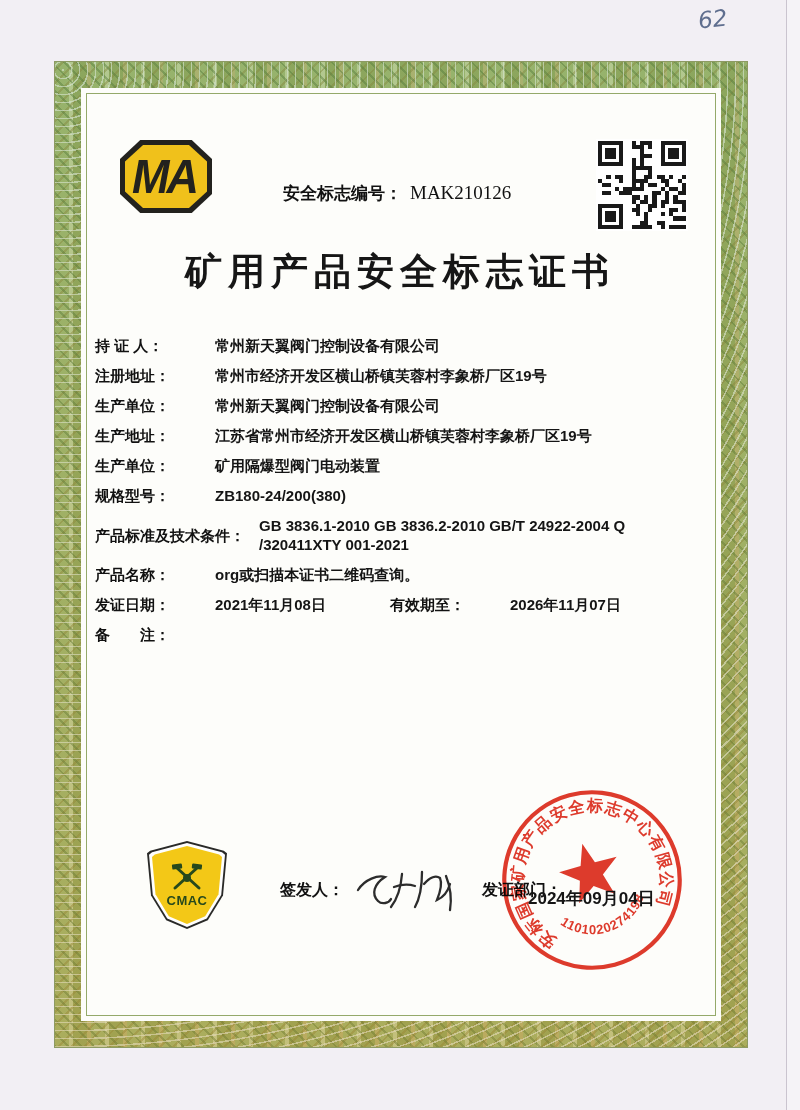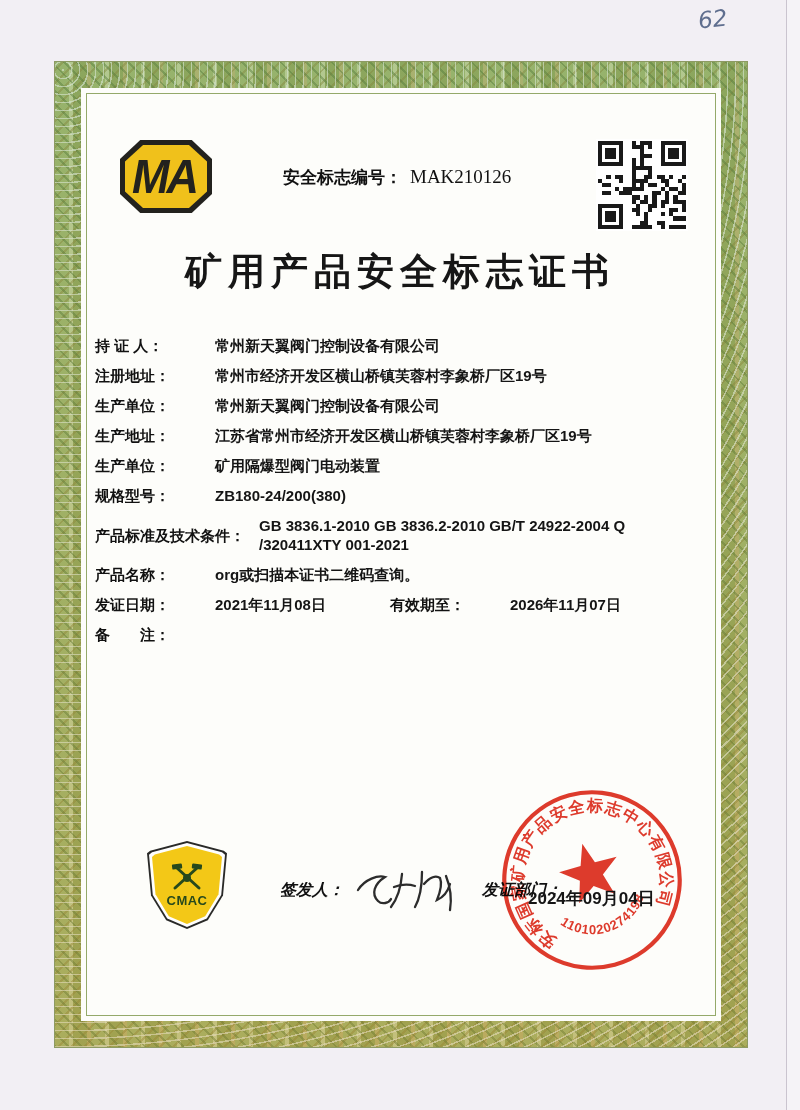--- a/index.html
+++ b/index.html
@@ -49,21 +49,21 @@
     clip-path:polygon(22% 0%,78% 0%,100% 26%,100% 74%,78% 100%,22% 100%,0% 74%,0% 26%);
   }
   .ma-outer{inset:0;background:#23221e;}
   .ma-inner{inset:5px;background:#f0c11b;display:flex;align-items:center;justify-content:center;}
   .ma-text{
     font-size:45px;font-weight:900;font-style:italic;color:#23221e;
     letter-spacing:-3px;transform:scaleY(1.05) translateX(-2px);
     font-family:"Liberation Sans",sans-serif;
   }
 
-  .certno{position:absolute;left:283px;top:166px;white-space:nowrap;}
+  .certno{position:absolute;left:283px;top:182px;white-space:nowrap;}
   .certno-label{font-size:17px;font-weight:700;color:#111;}
   .certno-value{font-size:19px;font-weight:400;font-family:"Liberation Serif",serif;margin-left:8px;color:#111;}
 
   .qr{position:absolute;left:596px;top:139px;width:92px;height:92px;background:#fff;padding:2px;box-sizing:border-box;}
   .qr-grid{position:relative;width:88px;height:88px;}
   .qr-modules{
     position:absolute;inset:0;display:grid;
     grid-template-rows:repeat(21,1fr);grid-template-columns:repeat(21,1fr);
   }
   .qr-modules div{background:#191919;}
@@ -100,21 +100,21 @@
   .cmac-outer,.cmac-mid,.cmac-inner{
     position:absolute;
     clip-path:polygon(50% 0%,96% 11%,100% 14%,95% 62%,76% 90%,50% 100%,24% 90%,5% 62%,0% 14%,4% 11%);
   }
   .cmac-outer{inset:0;background:#2a2a28;}
   .cmac-mid{inset:2px;background:#fefefe;}
   .cmac-inner{inset:5px;background:#f3c817;display:flex;flex-direction:column;align-items:center;justify-content:center;gap:1px;}
   .cmac-label{font-size:13px;font-weight:800;color:#27491c;letter-spacing:.5px;}
 
   .sig-row{position:absolute;left:280px;top:862px;display:flex;align-items:center;}
-  .sig-label{font-size:16px;font-weight:700;white-space:nowrap;color:#111;font-style:italic;}
+  .sig-label{font-size:16px;font-weight:700;white-space:nowrap;color:#111;}
   .signature{margin:0 6px;}
   .issuer-label{margin-left:8px;}
 
   
   .stamp{position:absolute;left:498px;top:786px;width:188px;height:188px;z-index:5;mix-blend-mode:multiply;}
   .stamp svg{transform:rotate(-15deg);opacity:.92;}
   .stamp-date{
     position:absolute;left:528px;top:887px;z-index:6;
     font-size:17px;font-weight:800;color:#151515;white-space:nowrap;
   }

